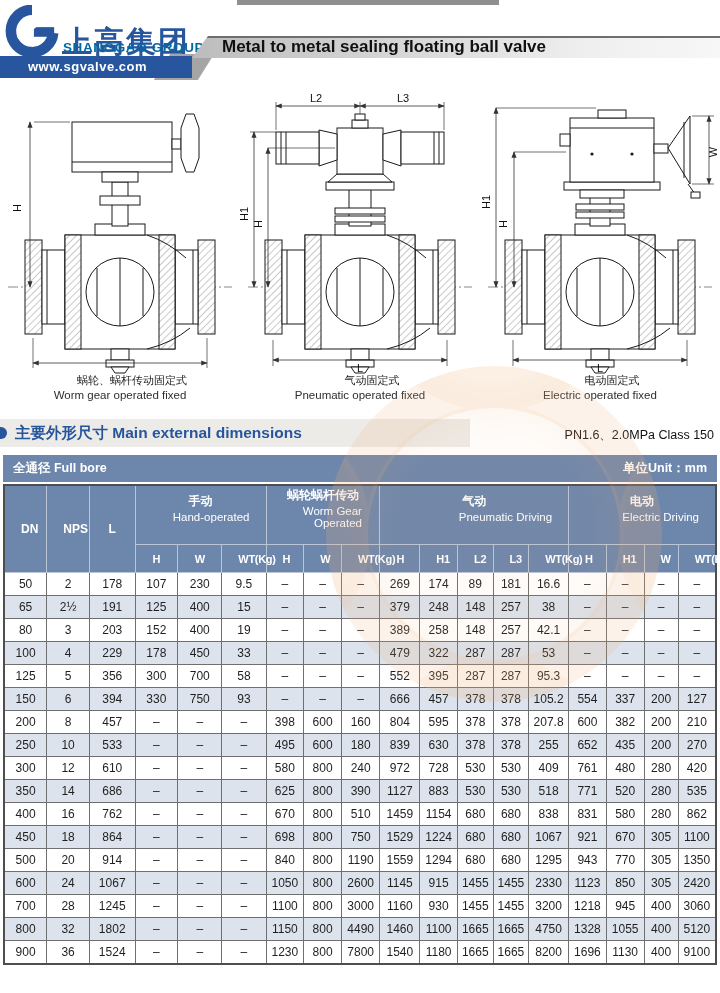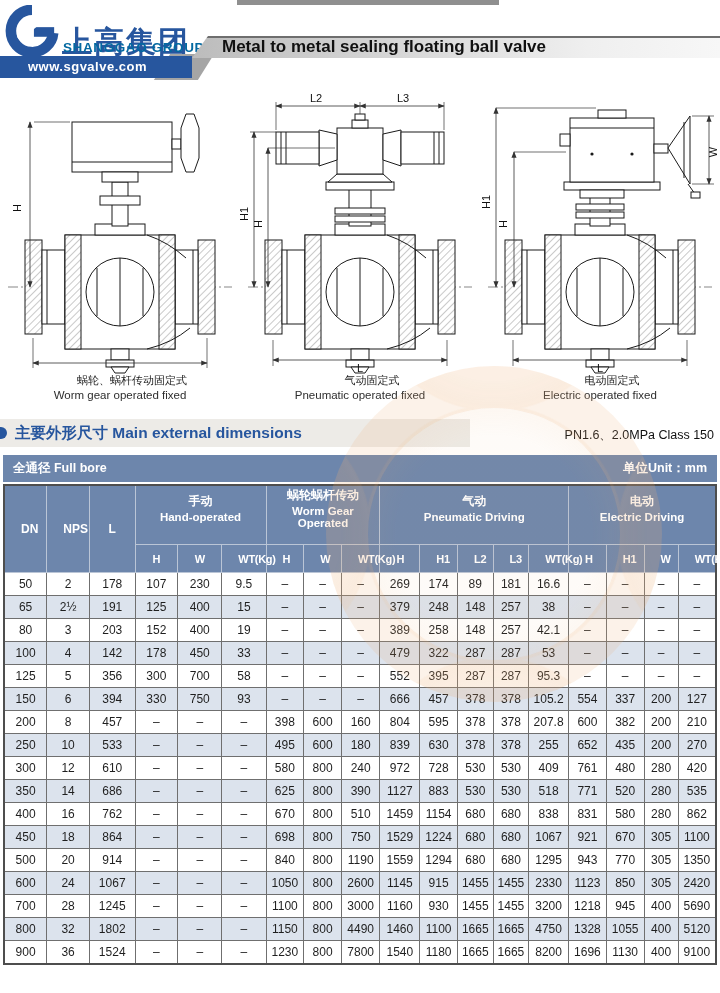--- a/index.html
+++ b/index.html
@@ -47,21 +47,21 @@
     font-size:12.5px; font-weight:bold; border-bottom:2px solid #ffffff;
   }
   table.dims { width:100%; border-collapse:collapse; table-layout:fixed; border:2px solid #4e4e4e; }
   thead th {
     background:#6d86ac; color:#ffffff; border:1px solid #bac5d6;
     font-weight:bold; vertical-align:middle; text-align:center; padding:1px 16px;
   }
   tr.hrow1 th { height:50px; font-size:12px; }
   tr.hrow2 th { height:28px; font-size:11px; letter-spacing:-0.3px; }
   th .g-zh { font-size:12px; font-weight:bold; }
-  th .g-en { font-size:11.5px; font-weight:bold; margin:1px auto 14px; }
+  th .g-en { font-size:11.5px; font-weight:normal; margin:1px auto 14px;text-align:right; }
   th .g-en.narrow { max-width:78px; }
   tbody td {
     border:1px solid #6f6f6f; text-align:center; font-size:12px; color:#1f1f1f;
     height:23px; padding:0; background:#ffffff; overflow:hidden; white-space:nowrap;
   }
   tbody tr.alt td { background:#dce3ed; }
 
   
   .watermark {
     left:326px; top:366px; width:336px; height:336px; border-radius:50%;
@@ -355,21 +355,21 @@
             <td>257</td>
             <td>42.1</td>
             <td>–</td>
             <td>–</td>
             <td>–</td>
             <td>–</td>
           </tr>
           <tr class="alt">
             <td>100</td>
             <td>4</td>
-            <td>142</td>
+            <td>229</td>
             <td>178</td>
             <td>450</td>
             <td>33</td>
             <td>–</td>
             <td>–</td>
             <td>–</td>
             <td>479</td>
             <td>322</td>
             <td>287</td>
             <td>287</td>
@@ -590,21 +590,21 @@
             <td>800</td>
             <td>3000</td>
             <td>1160</td>
             <td>930</td>
             <td>1455</td>
             <td>1455</td>
             <td>3200</td>
             <td>1218</td>
             <td>945</td>
             <td>400</td>
-            <td>5690</td>
+            <td>3060</td>
           </tr>
           <tr class="alt">
             <td>800</td>
             <td>32</td>
             <td>1802</td>
             <td>–</td>
             <td>–</td>
             <td>–</td>
             <td>1150</td>
             <td>800</td>

